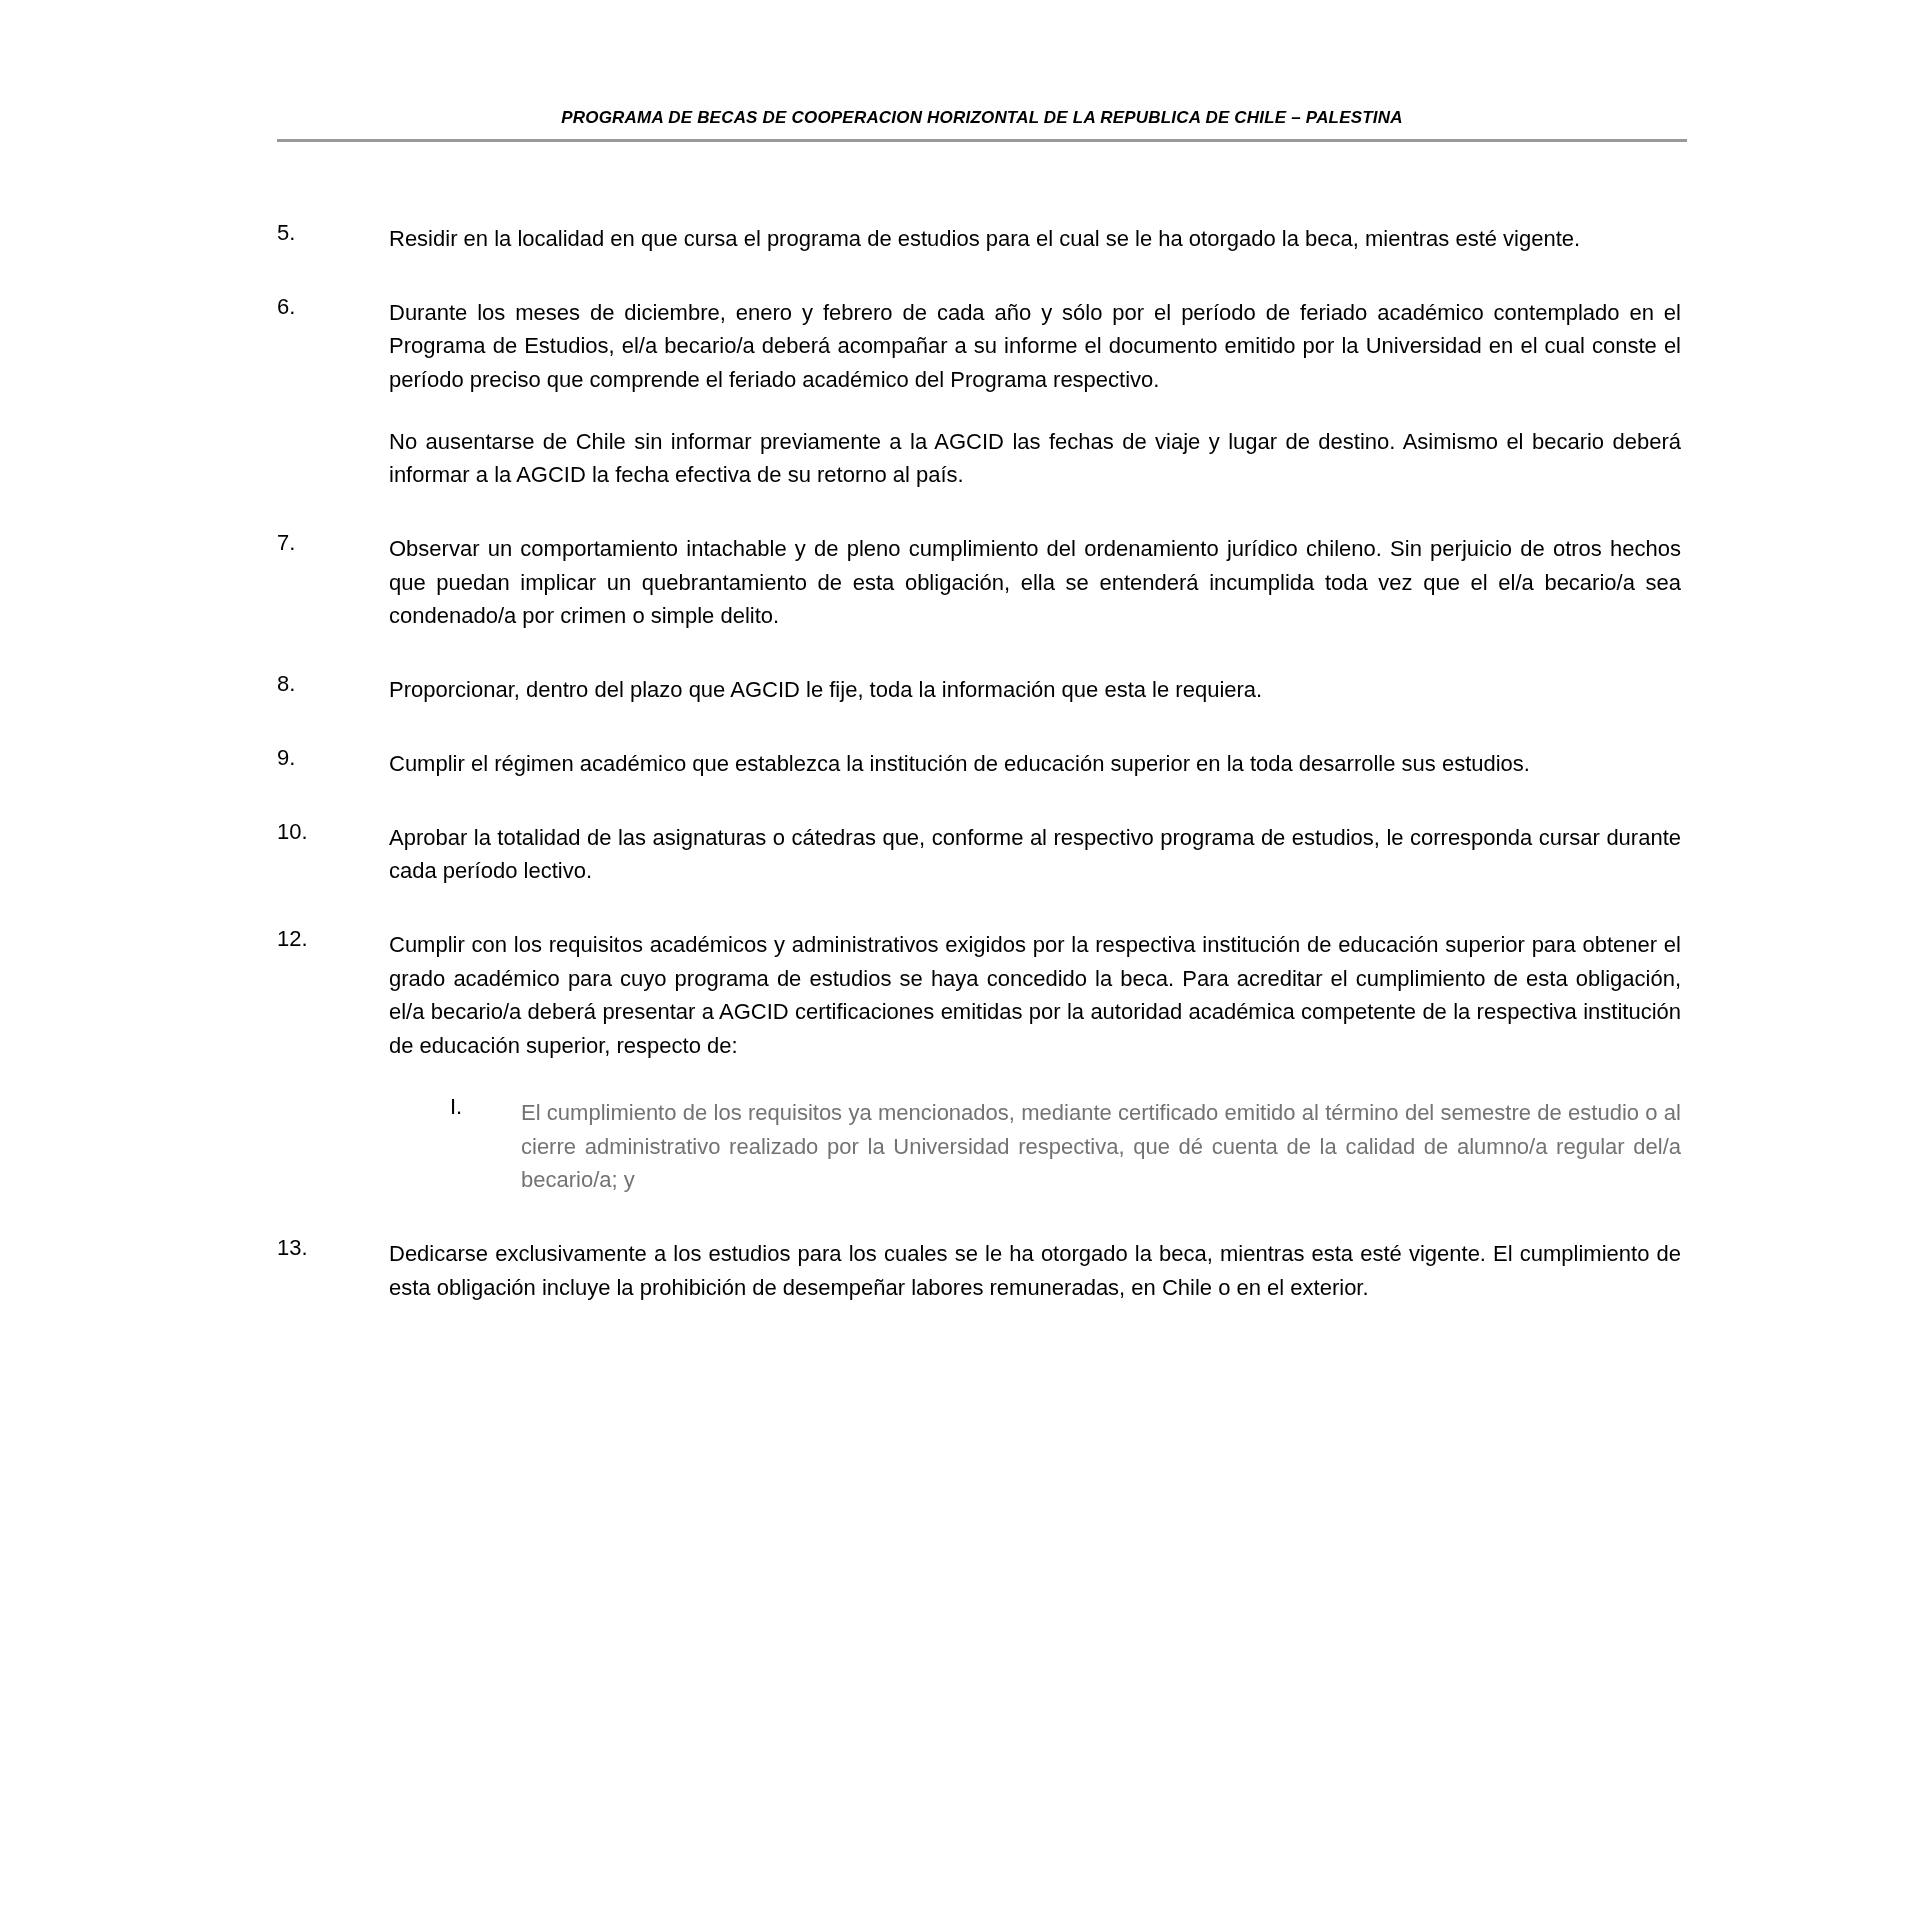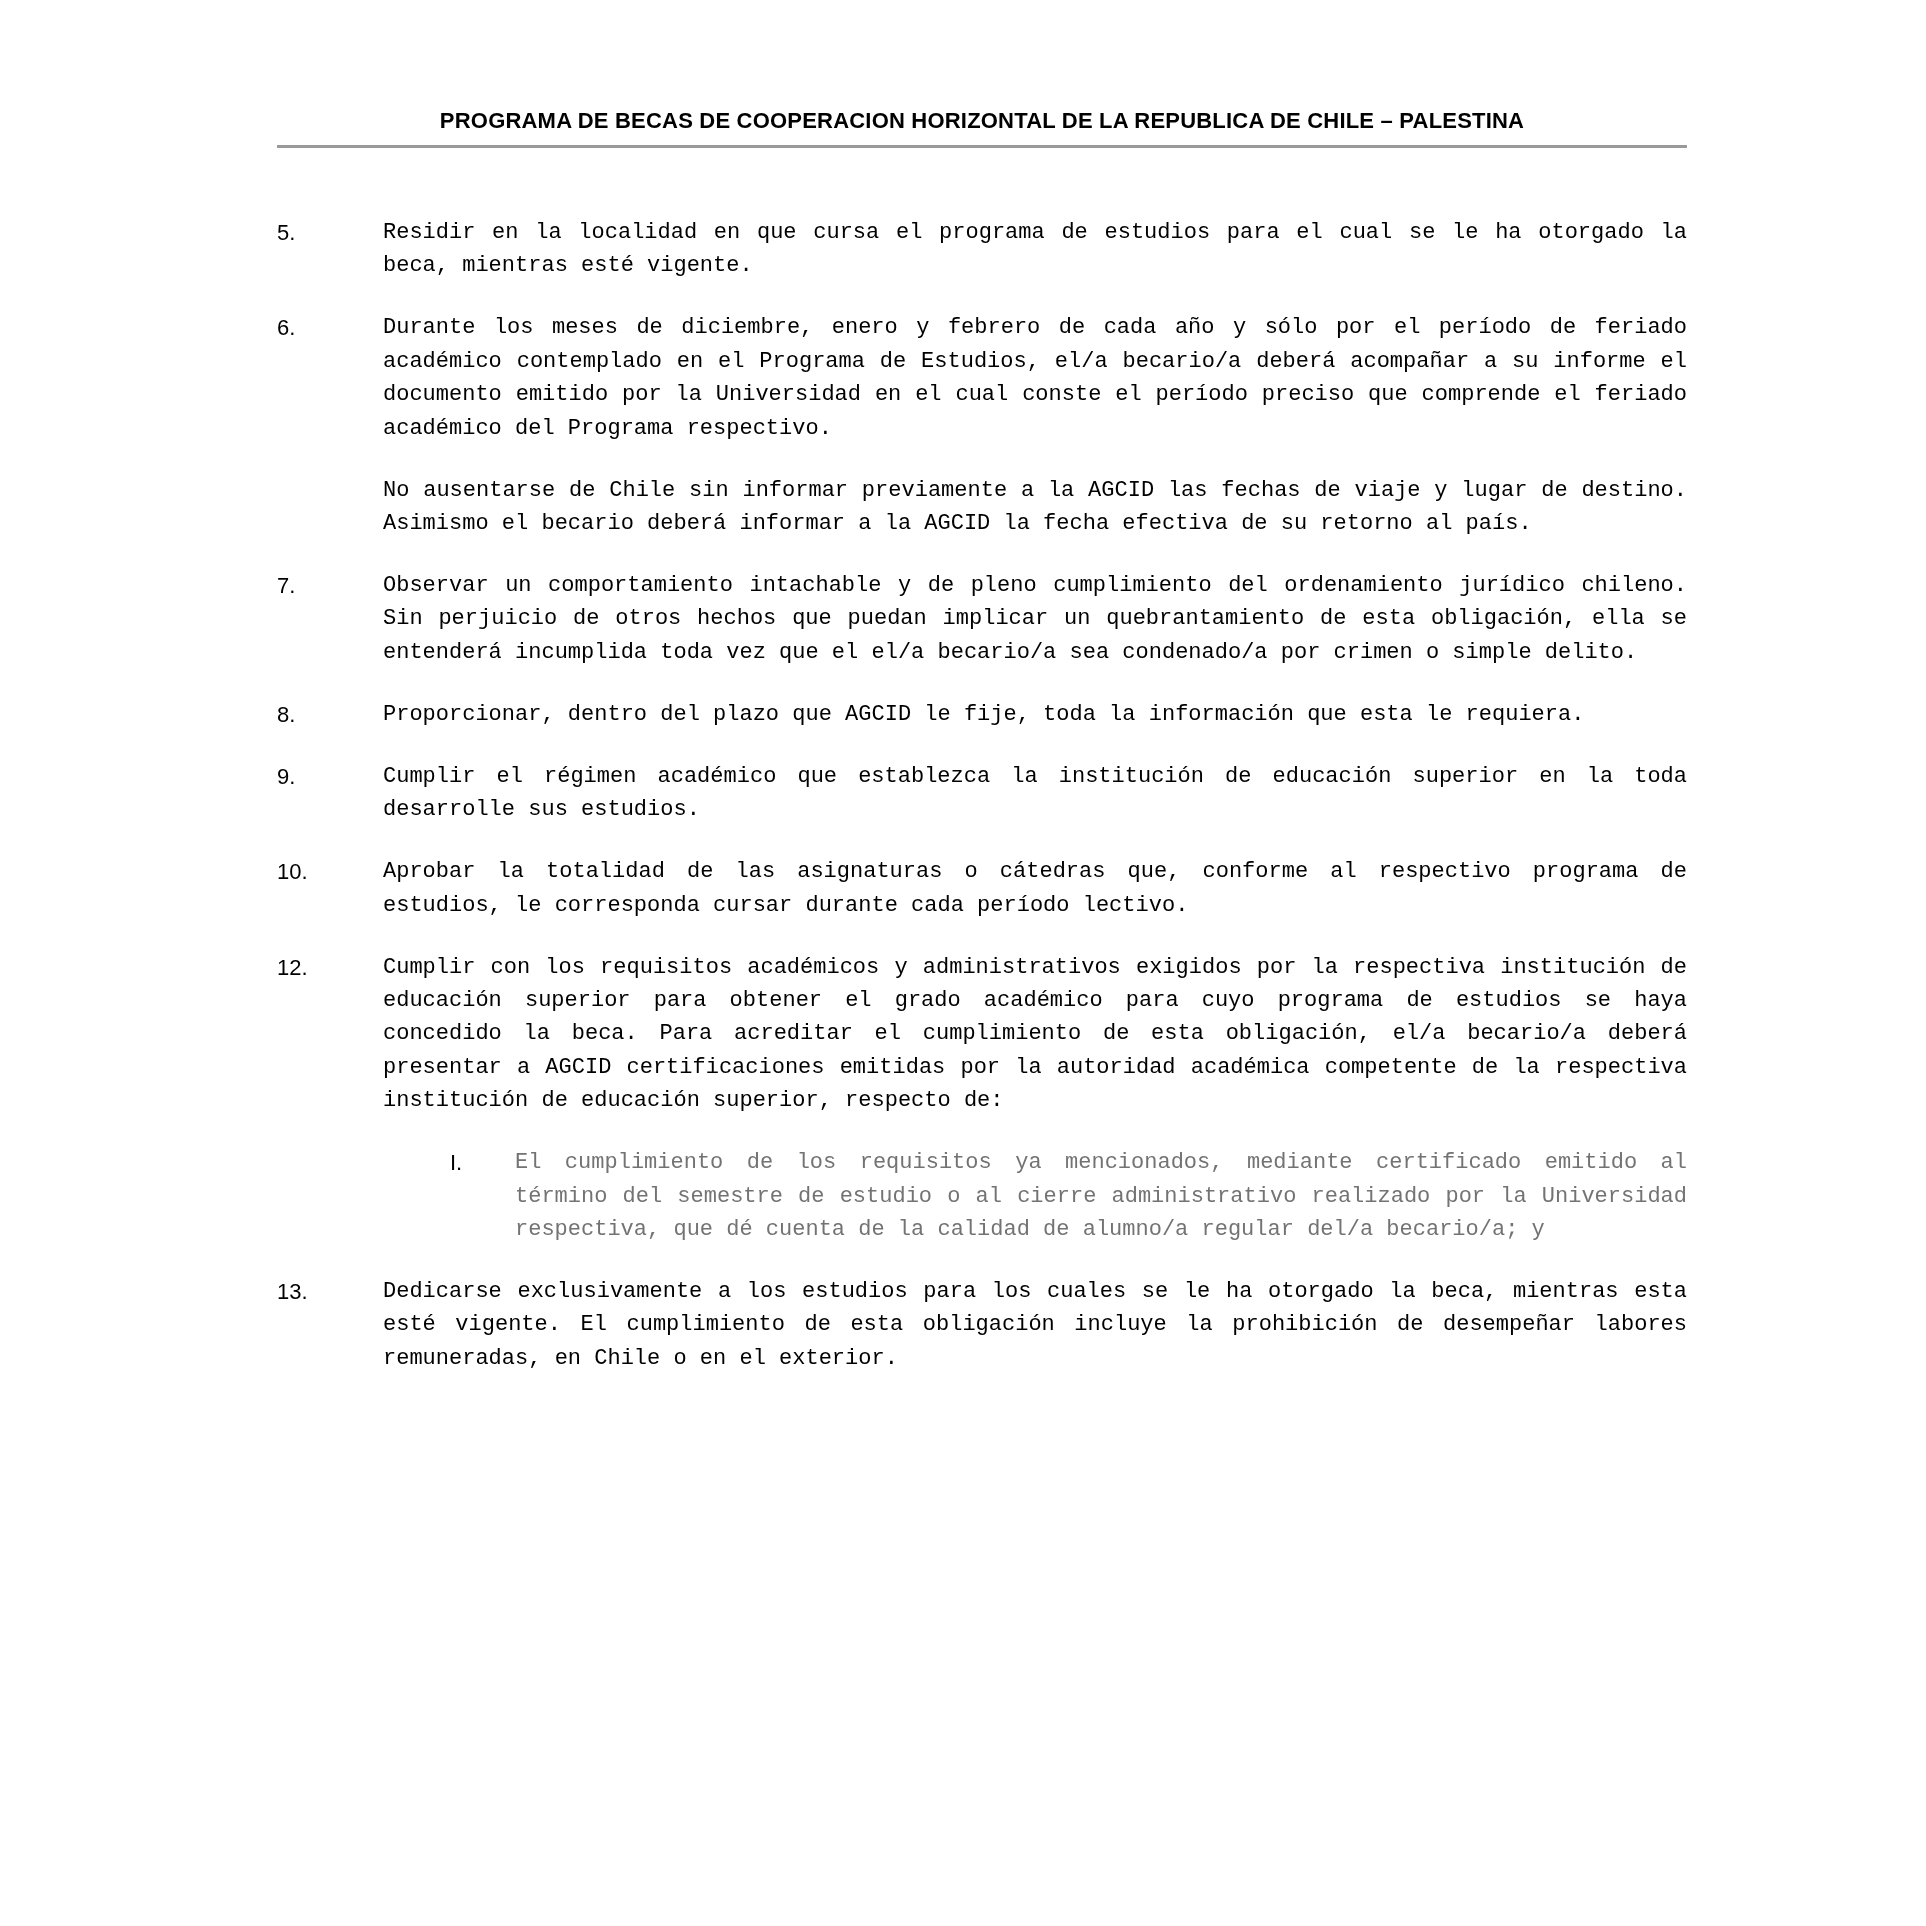--- a/index.html
+++ b/index.html
@@ -22,27 +22,28 @@
 
   
   .header {
     position: absolute;
     left: 277px;
     top: 108px;
     width: 1410px;
   }
 
   .header-title {
-    font-size: 22px;
+    font-size: 17px;
     font-weight: bold;
     letter-spacing: 0.2px;
     text-align: center;
     color: #000000;
     line-height: 1.2;
     white-space: nowrap;
+    font-style: italic;
   }
 
   .header-rule {
     margin-top: 10.8px;
     height: 2.7px;
     background: #9a9a9a;
     width: 100%;
   }
 
   
@@ -70,22 +71,21 @@
     flex: 1 1 auto;
     font-size: 22px;
     line-height: 1.52;
     text-align: justify;
     text-justify: inter-word;
     color: #000000;
     hyphens: none;
   }
 
   .clause-body p {
-    margin: 0;
-    font-family: Liberation Mono, monospace;
+    margin: 6px;
   }
 
   .clause-body p + p {
     margin-top: 28.5px;
   }
 
   
   .subclause-group {
     margin-top: 28.5px;
   }

